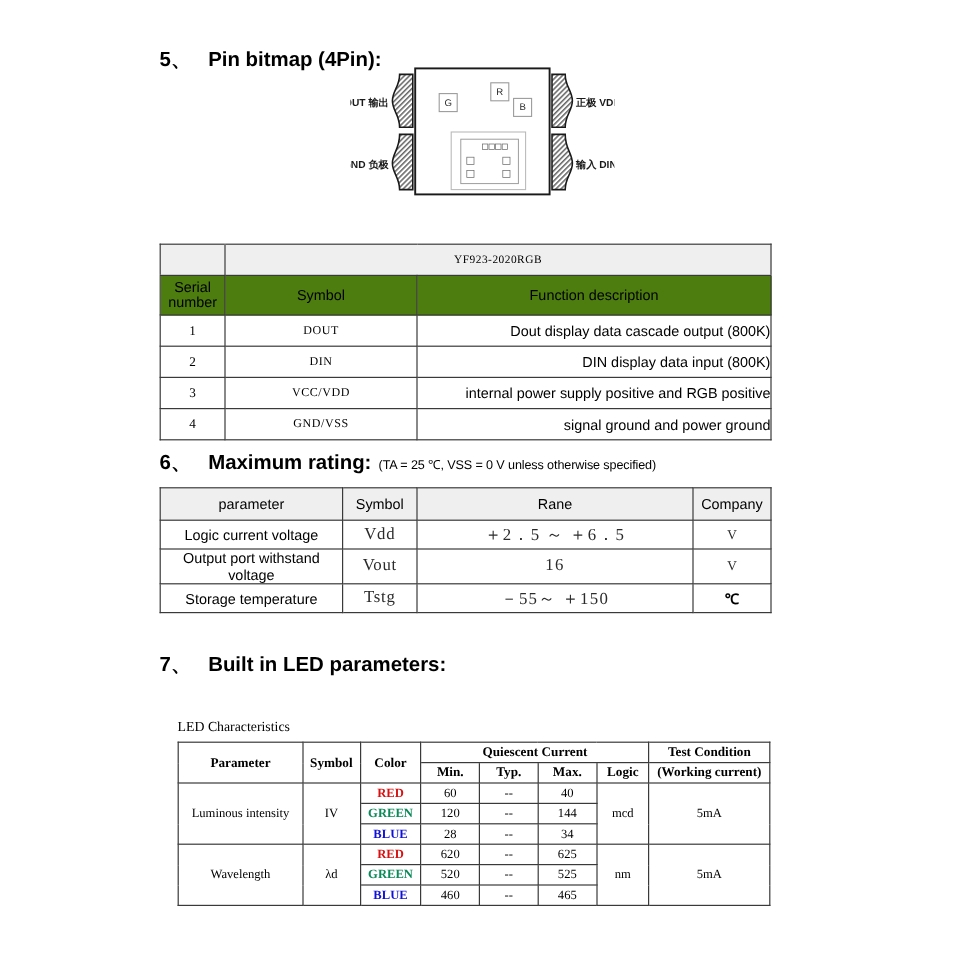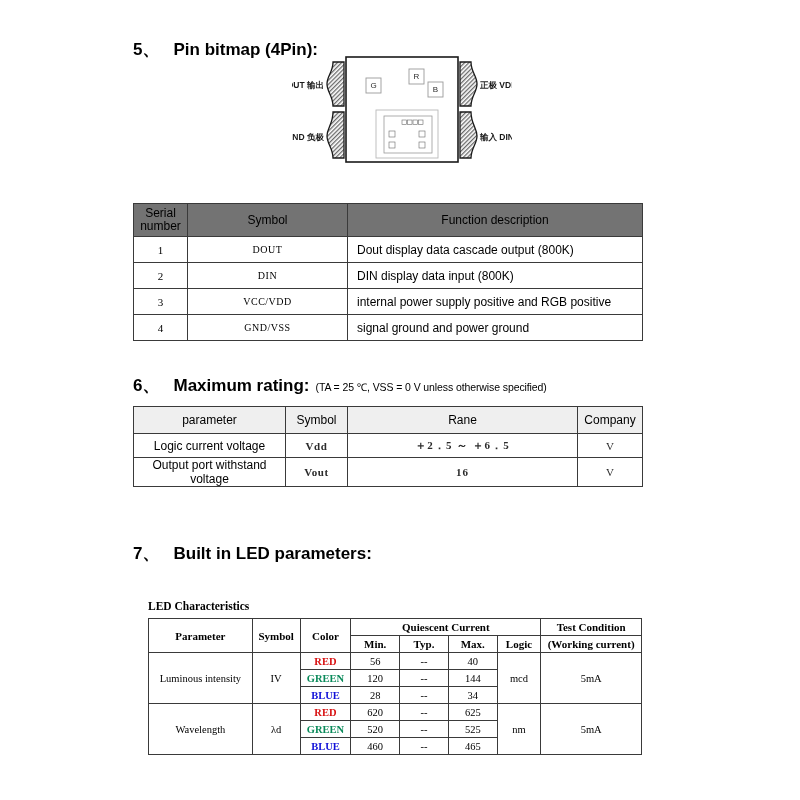--- a/index.html
+++ b/index.html
@@ -77,35 +77,35 @@
   }
   #pin-table .hdr-blank { background: #efefef; border-top: none; border-left: none; }
   #pin-table .hdr-model {
     background: #efefef;
     font-size: 9.5px;
     font-family: "Liberation Serif", serif;
     letter-spacing: 0.4px;
     border-top: none; border-right: none;
   }
   #pin-table .hdr-row2 td {
-    background: #737373;
+    background: #4d7c0f;
     font-size: 12px;
     height: 32px;
     line-height: 13px;
   }
   #pin-table .c-serial { width: 54px; }
   #pin-table .c-symbol { width: 160px; }
   #pin-table .c-func   { width: 295px; }
   #pin-table .sym {
     font-family: "Liberation Serif", serif;
     font-size: 10px;
     letter-spacing: 0.5px;
   }
   #pin-table .func {
-    text-align: left;
+    text-align: right;
     padding-left: 9px;
     font-size: 12px;
   }
   #pin-table .num {
     font-family: "Liberation Serif", serif;
     font-size: 11px;
   }
 
   
   #rating-table {
@@ -115,40 +115,39 @@
     border: 1px solid #3a3a3a;
   }
   #rating-table td { height: 23px; font-size: 12px; }
   #rating-table thead td { background: #efefef; height: 26px; }
   #rating-table .c-param { width: 152px; }
   #rating-table .c-sym   { width: 62px; }
   #rating-table .c-range { width: 230px; }
   #rating-table .c-unit  { width: 65px; }
   #rating-table .sym, #rating-table .val {
     font-family: "Liberation Serif", serif;
-    font-size: 11px;
+    font-size: 14px;
     letter-spacing: 0.6px;
     color: #2b2b2b;
-    font-weight: bold;
   }
   #rating-table .val { letter-spacing: 1.1px; }
   #rating-table .unit {
     font-family: "Liberation Serif", serif;
     font-size: 11px;
     color: #2b2b2b;
   }
   #rating-table .unit.deg { font-size: 12px; font-weight: bold; color: #000; }
 
   
   #led-caption {
     position: absolute;
     left: 148px;
     top: 600px;
     font-family: "Liberation Serif", serif;
-    font-weight: bold;
+    font-weight: normal;
     font-size: 11.5px;
   }
   #led-table {
     left: 148px;
     top: 618px;
     width: 494px;
     border: 1px solid #3a3a3a;
     font-family: "Liberation Serif", serif;
   }
   #led-table td {
@@ -238,20 +237,24 @@
   </svg>
 </div>
 
 <table class="dt" id="pin-table">
   <colgroup>
     <col class="c-serial">
       <col class="c-symbol">
       <col class="c-func">
   </colgroup>
   <tbody>
+    <tr>
+      <td class="hdr-blank"></td>
+      <td class="hdr-model" colspan="2">YF923-2020RGB</td>
+    </tr>
     <tr class="hdr-row2">
       <td>
         <span>Serial</span><br>
         <span>number</span>
       </td>
       <td>Symbol</td>
       <td>Function description</td>
     </tr>
     <tr>
       <td class="num">1</td>
@@ -302,20 +305,26 @@
       <td>Logic current voltage</td>
       <td class="sym">Vdd</td>
       <td class="val">＋2．5 ～ ＋6．5</td>
       <td class="unit">V</td>
     </tr>
     <tr>
       <td>Output port withstand voltage</td>
       <td class="sym">Vout</td>
       <td class="val">16</td>
       <td class="unit">V</td>
+    </tr>
+    <tr>
+      <td>Storage temperature</td>
+      <td class="sym">Tstg</td>
+      <td class="val">－55～ ＋150</td>
+      <td class="unit deg">℃</td>
     </tr>
   </tbody>
 </table>
 
 <div class="section-head" style="left:133px; top:542px;">
   <span class="sec-num">7、</span>
   <span class="sec-title">Built in LED parameters:</span>
 </div>
 
 <div id="led-caption">LED Characteristics</div>
@@ -346,21 +355,21 @@
       <td class="hdr">Logic</td>
       <td class="hdr">(Working current)</td>
     </tr>
   </thead>
   <tbody>
 
     <tr>
       <td rowspan="3">Luminous intensity</td>
       <td rowspan="3">IV</td>
       <td class="colorlab red">RED</td>
-      <td>56</td>
+      <td>60</td>
       <td>--</td>
       <td>40</td>
       <td rowspan="3">mcd</td>
       <td rowspan="3">5mA</td>
     </tr>
     <tr>
       <td class="colorlab green">GREEN</td>
       <td>120</td>
       <td>--</td>
       <td>144</td>

